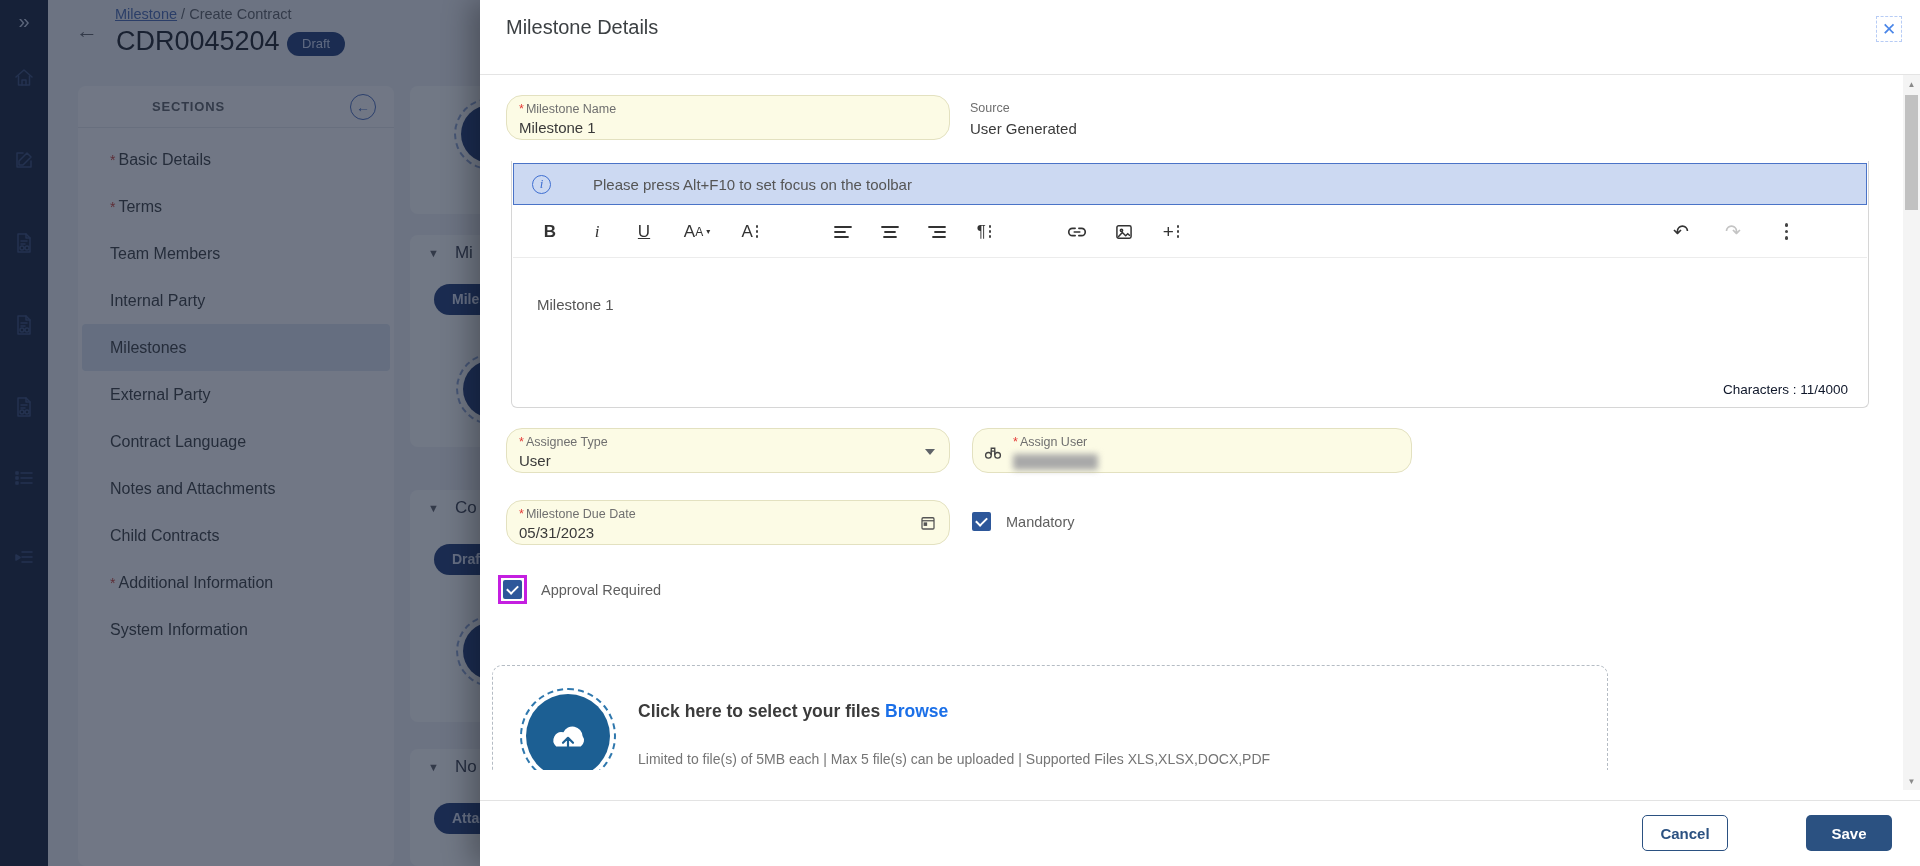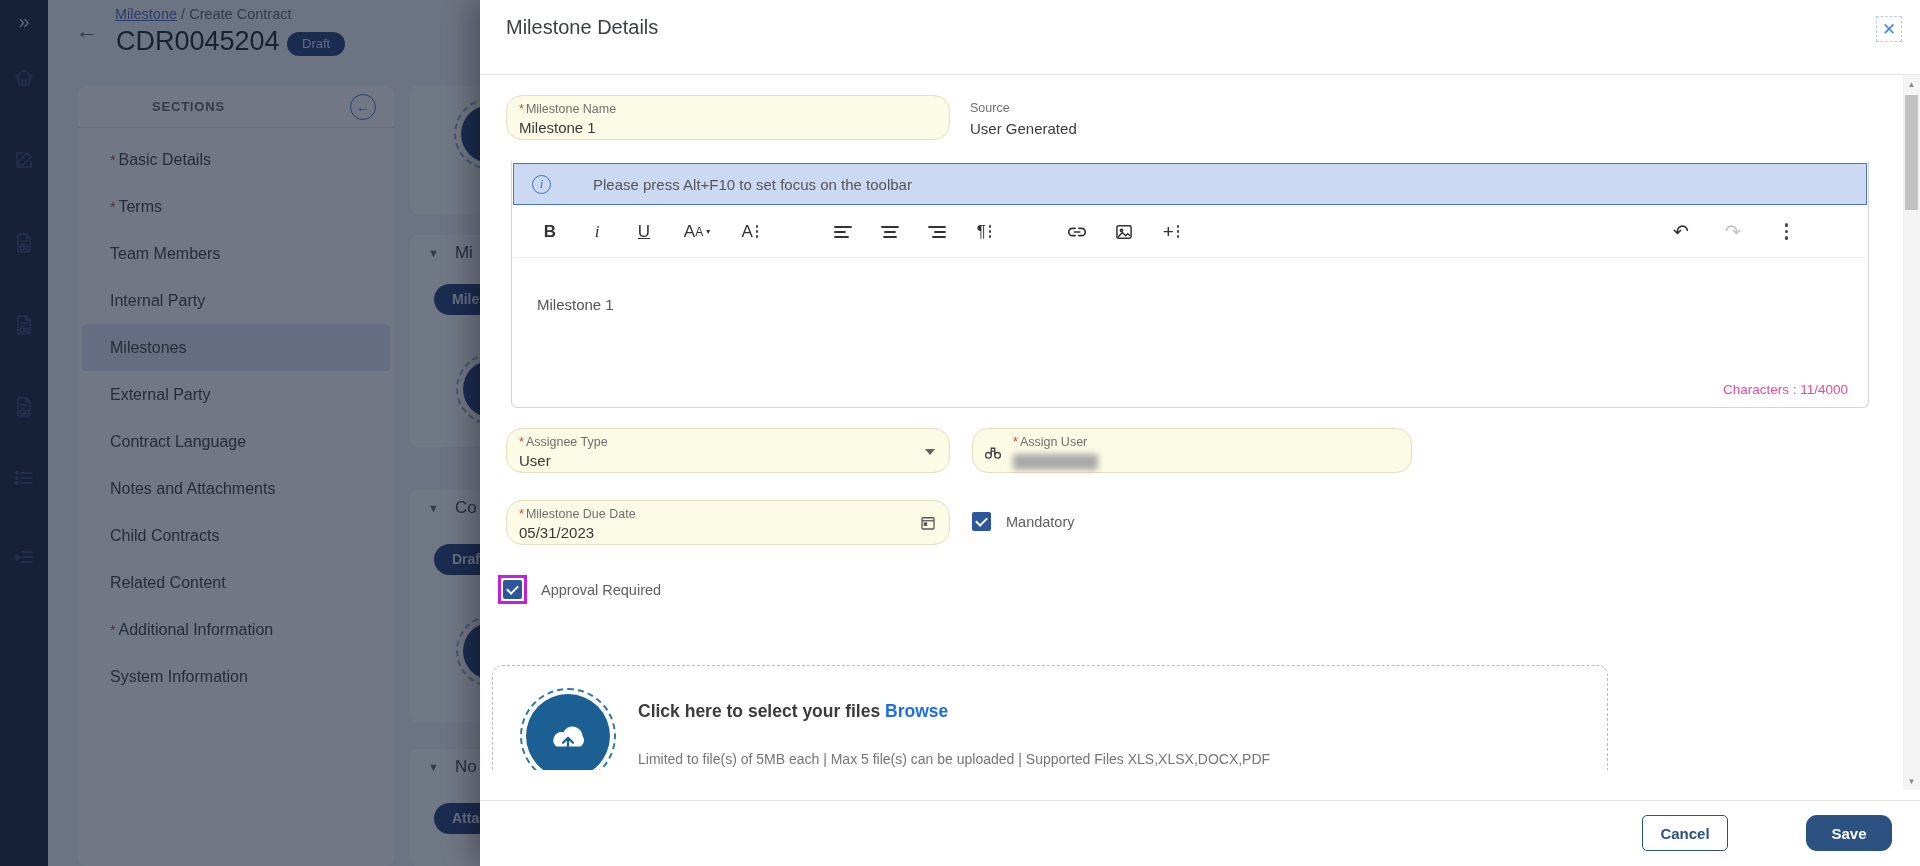--- a/index.html
+++ b/index.html
@@ -81,21 +81,21 @@
   .tbtn { width:30px; height:30px; display:flex; align-items:center; justify-content:center;
           color:#333; font-size:17px; margin-right:17px; cursor:pointer; position:relative; }
   .tbtn svg { stroke:#333; fill:none; stroke-width:1.8; stroke-linecap:round; stroke-linejoin:round; }
   .gap { margin-left:46px; }
   .dots { display:inline-flex; flex-direction:column; gap:2.5px; margin-left:3px; }
   .dots i { width:2.5px; height:2.5px; border-radius:50%; background:#444; }
   .t-right { margin-left:auto; display:flex; align-items:center; }
   .t-right .tbtn { margin-right:22px; }
   .disabled { color:#c4c4c4 !important; }
   .ed-content { position:absolute; left:25px; top:135px; font-size:15px; color:#555; }
-  .ed-count { position:absolute; right:20px; bottom:10px; font-size:13.5px; color:#ec4899; }
+  .ed-count { position:absolute; right:20px; bottom:10px; font-size:13.5px; color:#0f172a; }
 
   
   .cb { width:19px; height:19px; background:#2d579a; border-radius:2px; display:flex;
         align-items:center; justify-content:center; cursor:pointer; }
   .cb::after { content:""; width:9px; height:5px; border-left:2px solid #fff; border-bottom:2px solid #fff;
                transform:rotate(-45deg); margin-top:-3px; }
   .cb-label { font-size:14.5px; color:#5f5f5f; }
   .hl { border:3px solid #c41fe0; padding:2px; background:#fff; display:inline-flex; }
 
   
@@ -107,21 +107,21 @@
                     display:flex; align-items:center; justify-content:center; }
   .up-title { position:absolute; left:145px; top:35px; font-size:17.5px; font-weight:bold; color:#3b3b3b; }
   .up-title .browse { color:#1a6fe8; cursor:pointer; }
   .up-hint { position:absolute; left:145px; top:85px; font-size:14px; color:#757575; }
 
   
   .m-foot { position:absolute; left:0; top:800px; width:100%; height:66px; border-top:1px solid #e3e3e3; background:#fff; }
   .btn { position:absolute; top:14px; height:36px; width:86px; border-radius:5px; font-size:15px; font-weight:bold;
          display:flex; align-items:center; justify-content:center; cursor:pointer; }
   .btn.cancel { left:1162px; border:1px solid #2b5181; color:#2b5181; background:#fff; }
-  .btn.save { left:1326px; background:#2b5181; color:#fff;border-radius:11px; }
+  .btn.save { left:1326px; background:#2b5181; color:#fff; }
 
   
   .sbar { position:absolute; left:1423px; top:75px; width:17px; height:715px; background:#f4f4f4; }
   .sbar .arr { position:absolute; left:0; width:17px; height:18px; color:#8a8a8a; font-size:8px;
                display:flex; align-items:center; justify-content:center; cursor:pointer; }
   .sbar .thumb { position:absolute; left:2px; top:20px; width:13px; height:115px; background:#c1c1c1; cursor:grab; }
 
   .blurval { width:85px; height:16px; background:#a9a9a9; filter:blur(3px); border-radius:2px; margin-top:5px; }
 </style>
 </head>
@@ -165,23 +165,20 @@
           <span>External Party</span>
         </div>
       <div class="sec-item">
           <span>Contract Language</span>
         </div>
       <div class="sec-item">
           <span>Notes and Attachments</span>
         </div>
       <div class="sec-item">
           <span>Child Contracts</span>
-        </div>
-      <div class="sec-item">
-          <span>Related Content</span>
         </div>
       <div class="sec-item">
           <span class="star">*</span>
           <span>Additional Information</span>
         </div>
       <div class="sec-item">
           <span>System Information</span>
         </div>
     </div>
   </div>

